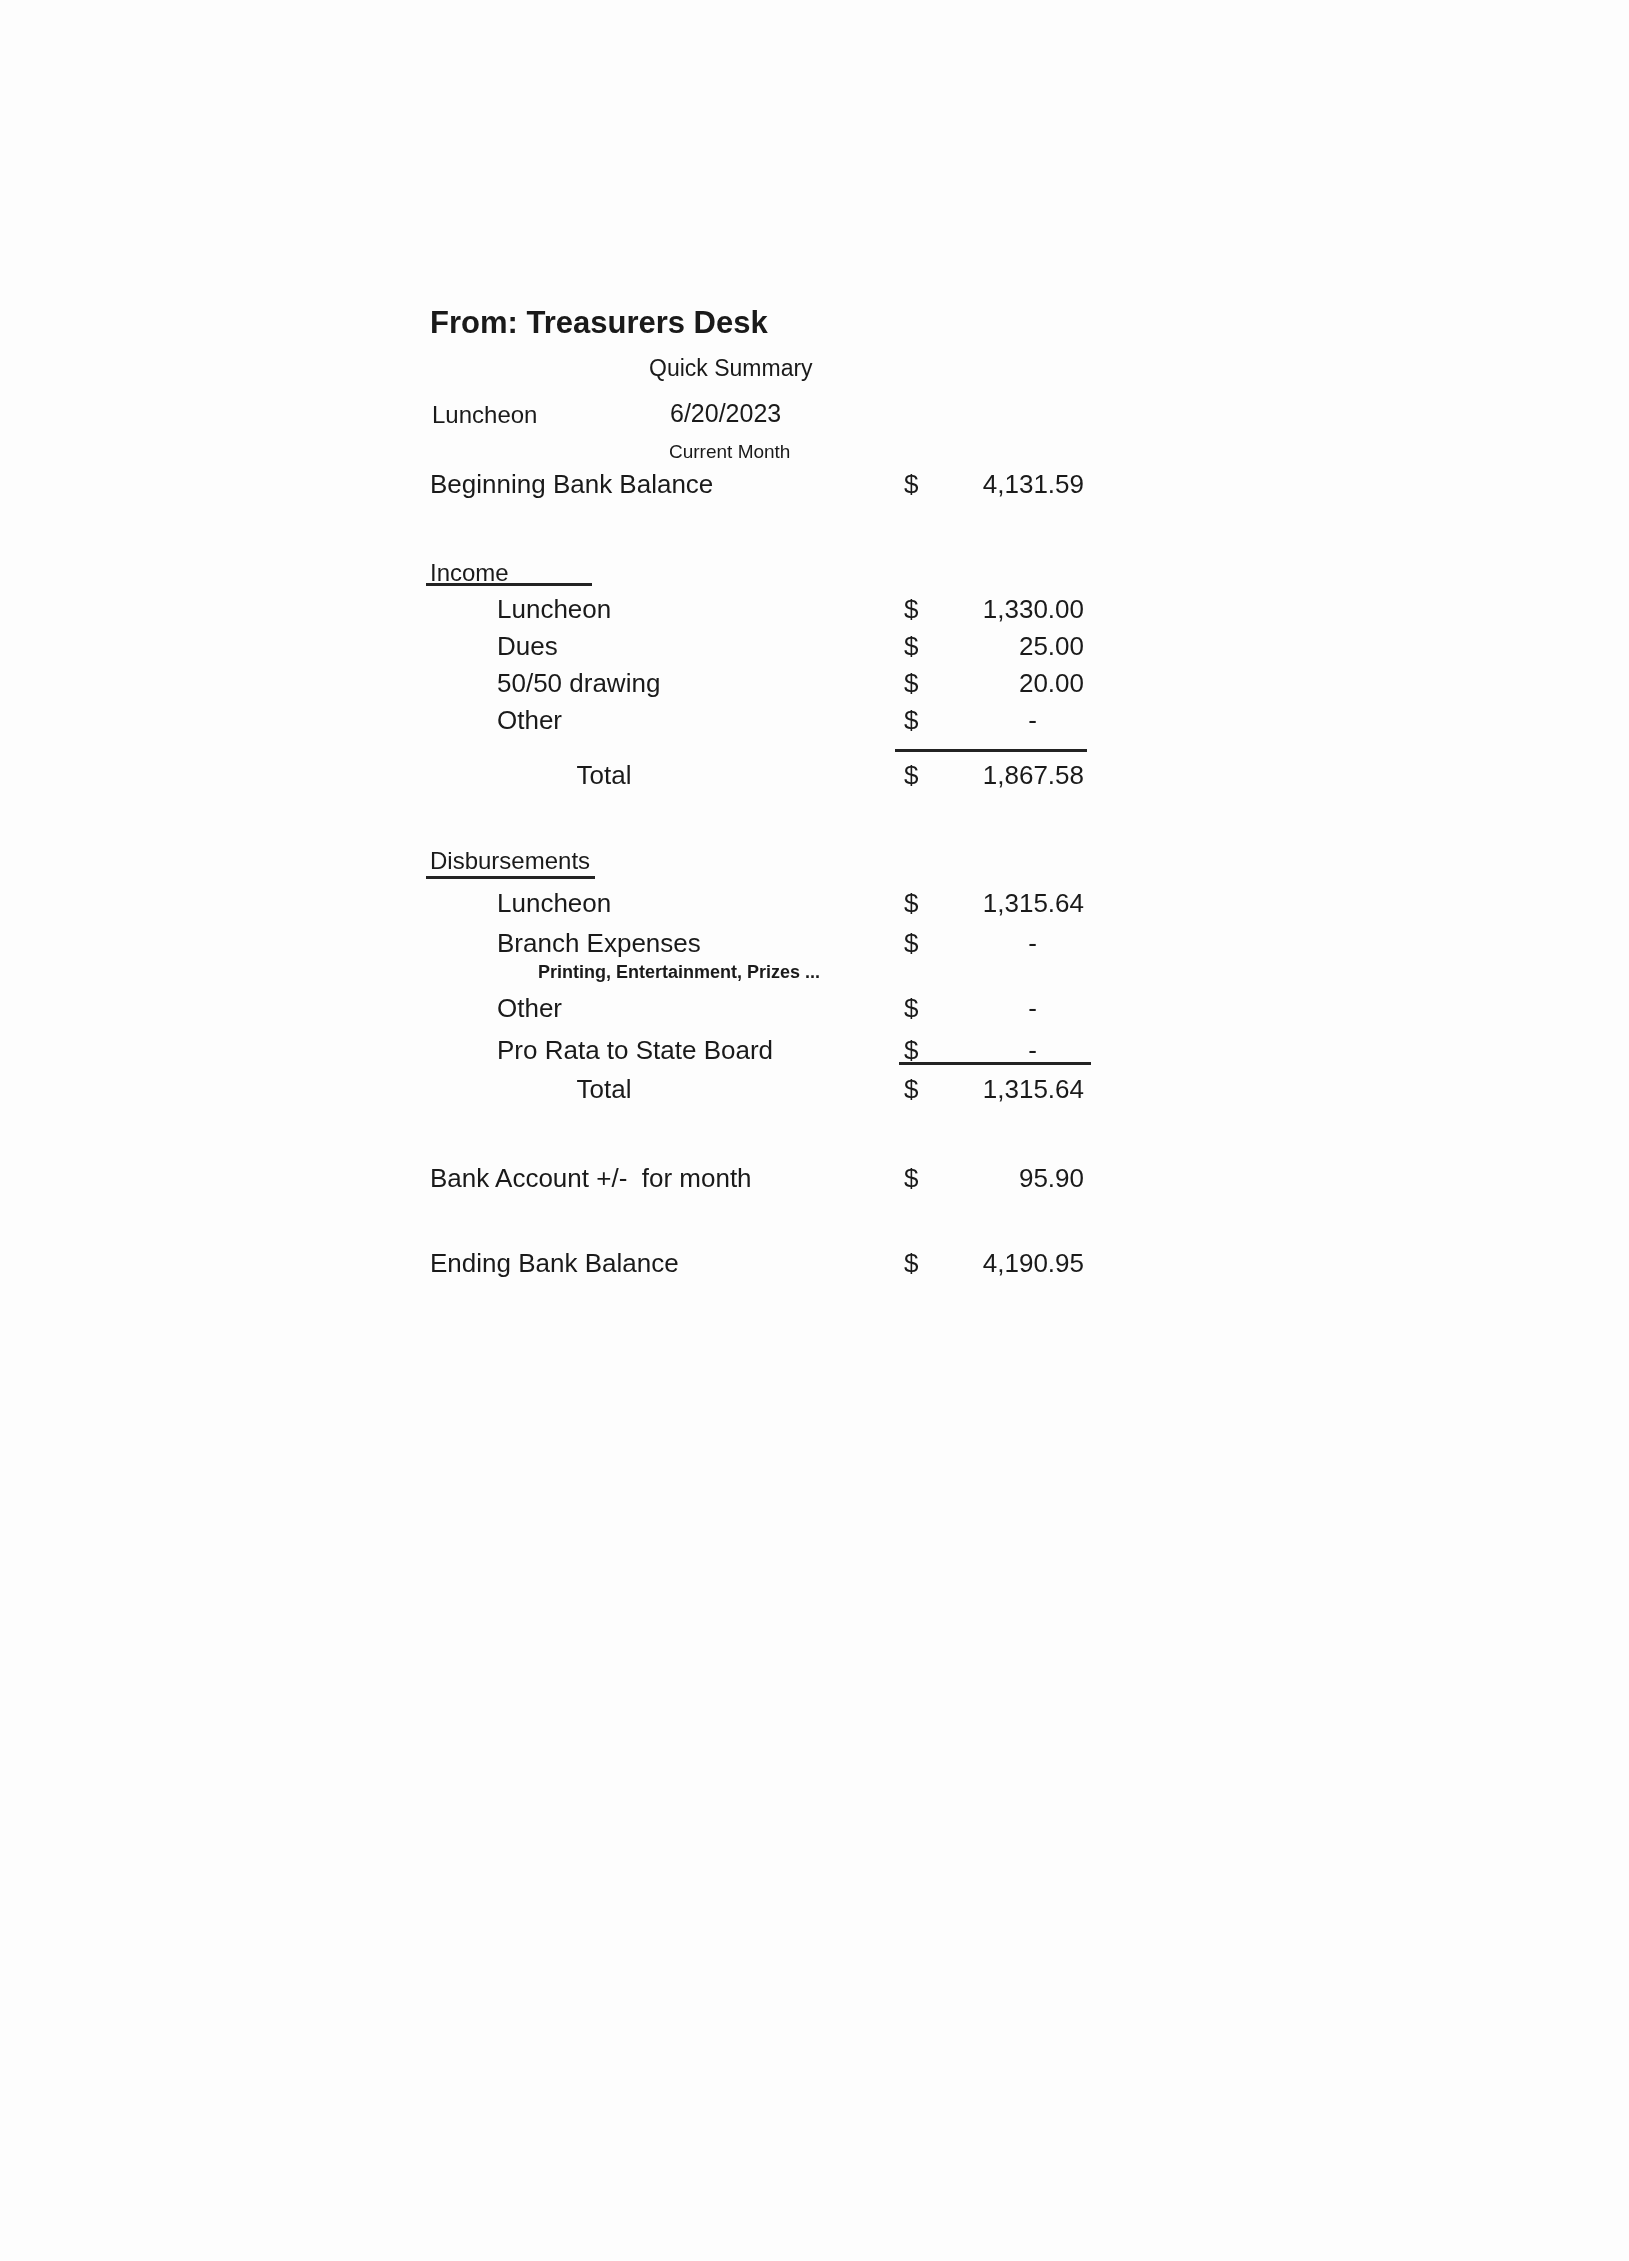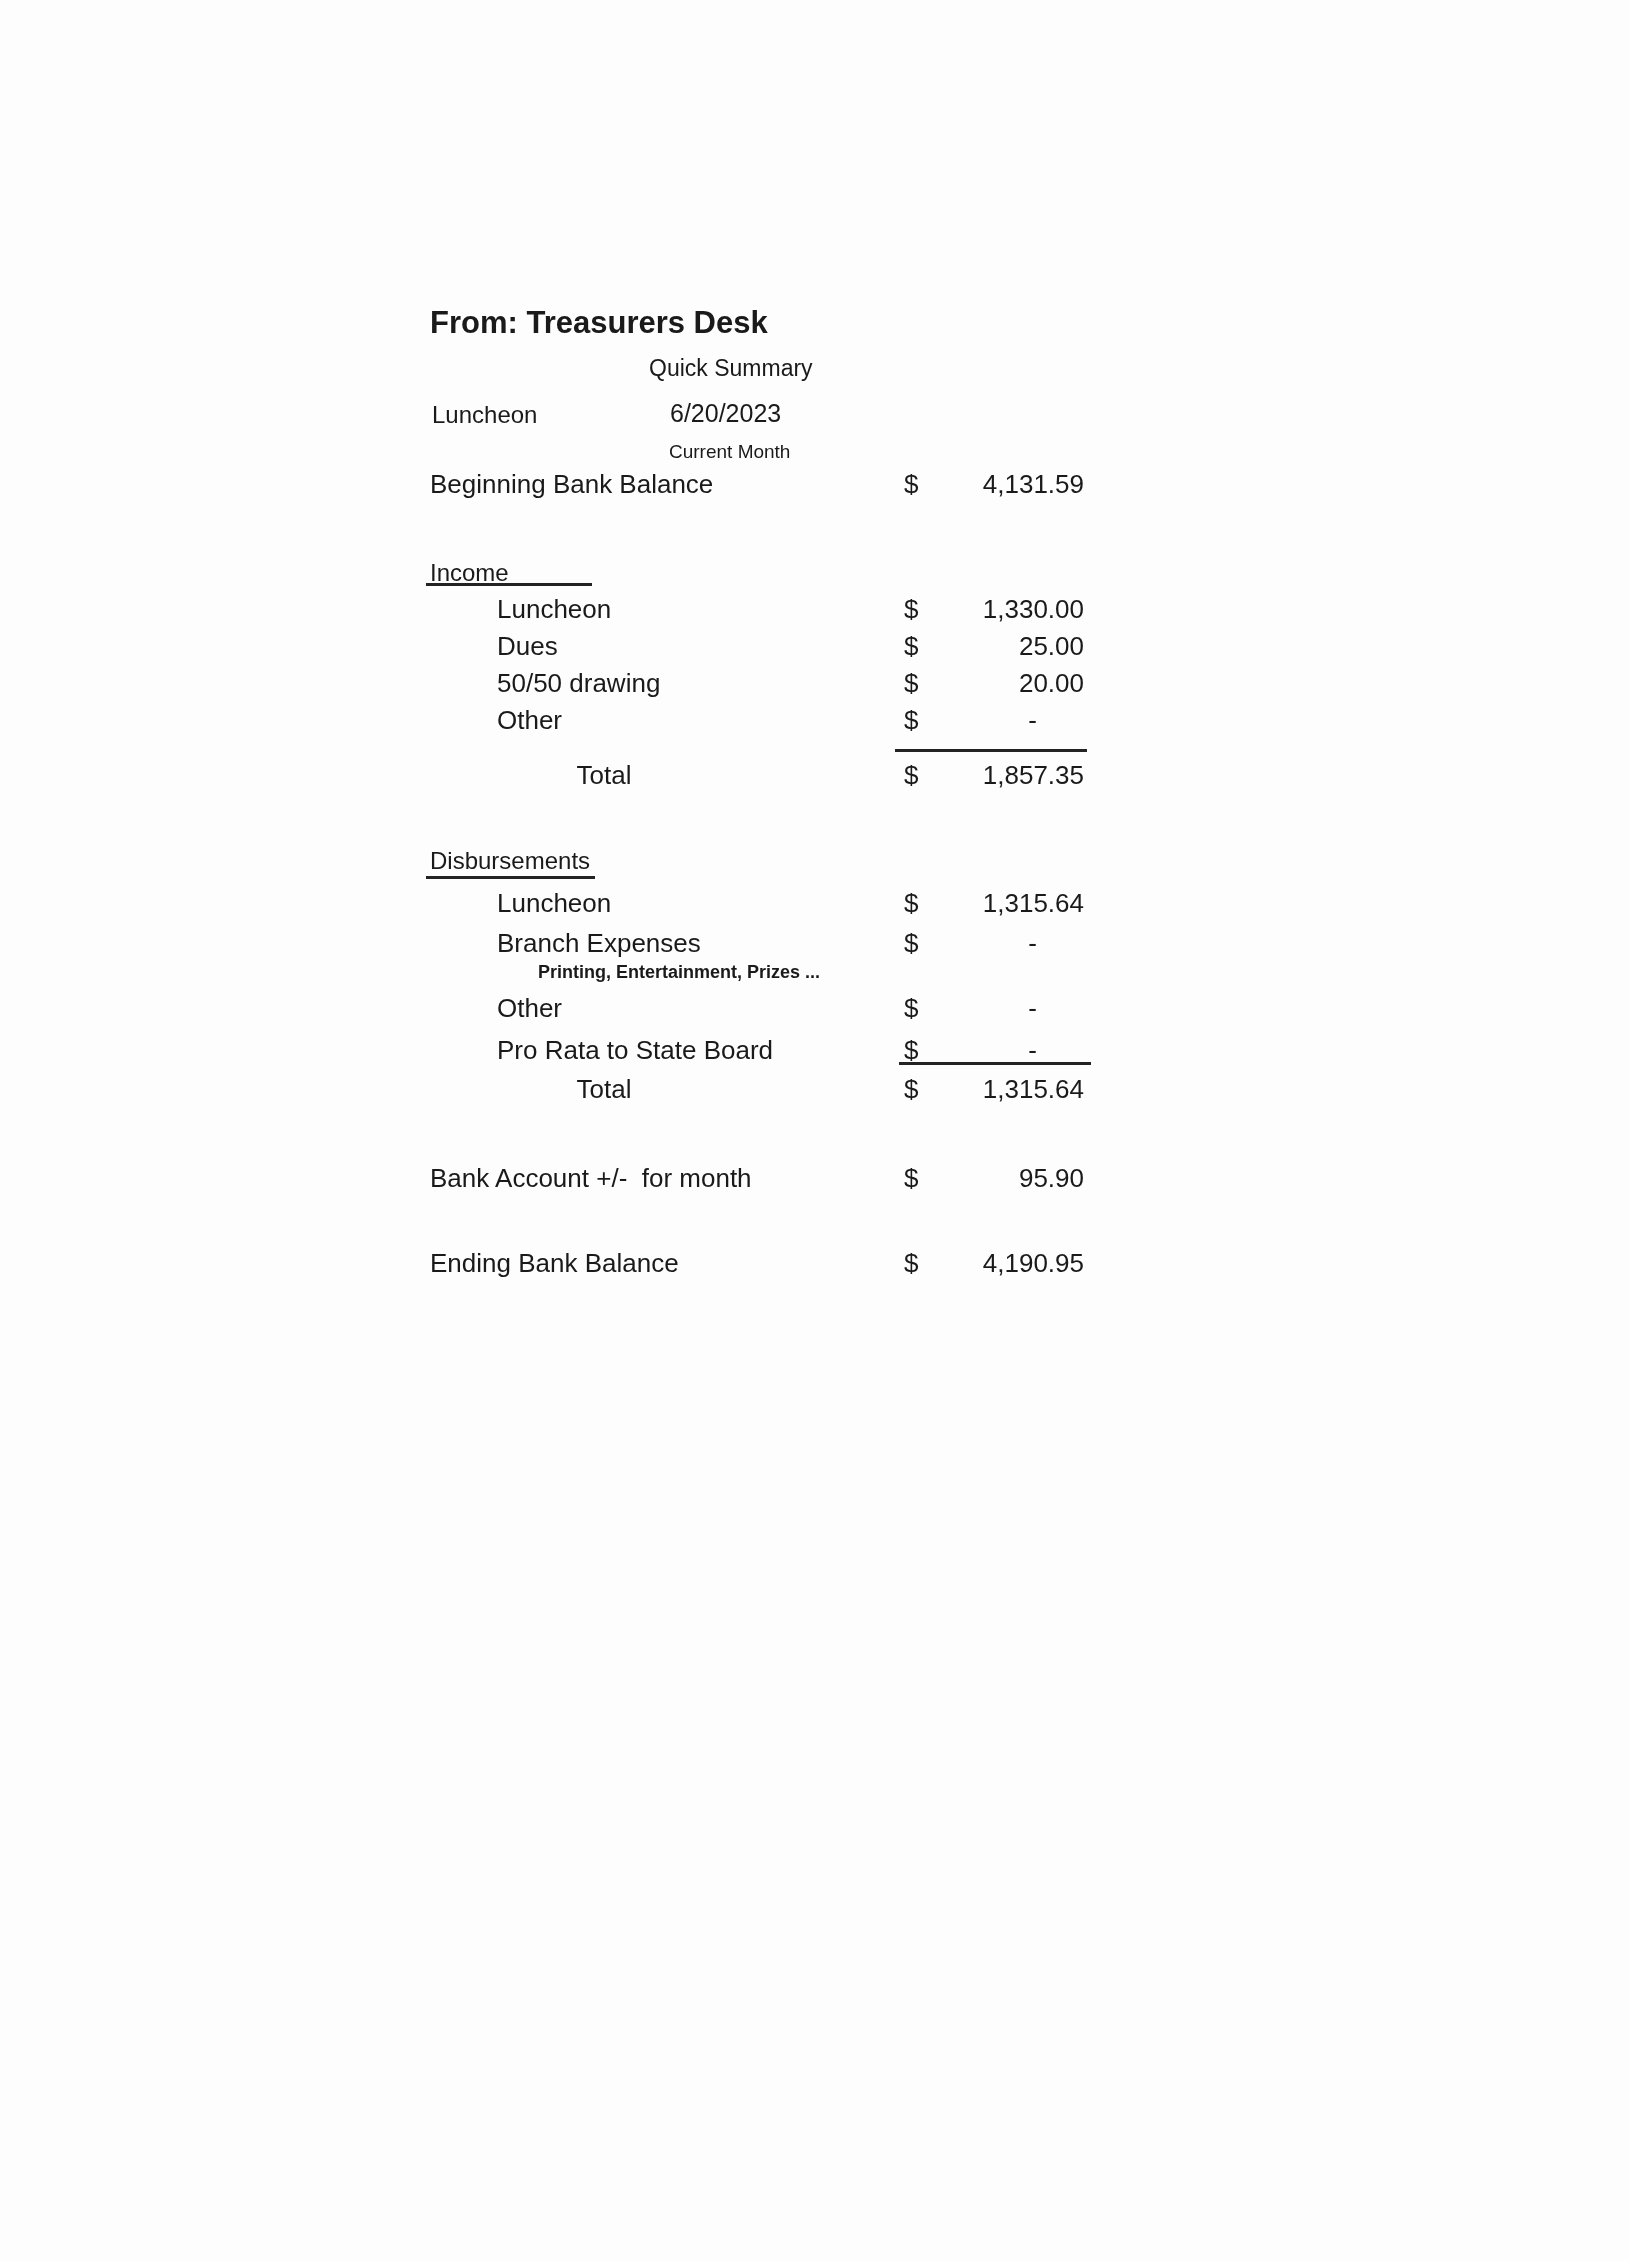--- a/index.html
+++ b/index.html
@@ -174,21 +174,21 @@
       <span class="amt dash">-</span>
     </span>
   </div>
 
   <div class="rule" style="left:895px; top:749px; width:192px"></div>
 
   <div class="row" style="top:760px">
     <span class="total-lbl">Total</span>
     <span class="money">
       <span class="cur">$</span>
-      <span class="amt">1,857.35</span>
+      <span class="amt">1,867.58</span>
     </span>
   </div>
 
   <div class="section-h" style="top:847px">Disbursements</div>
   <div class="rule" style="left:426px; top:876px; width:169px"></div>
 
   <div class="row" style="top:888px">
     <span class="lbl ind">Luncheon</span>
     <span class="money">
       <span class="cur">$</span>

